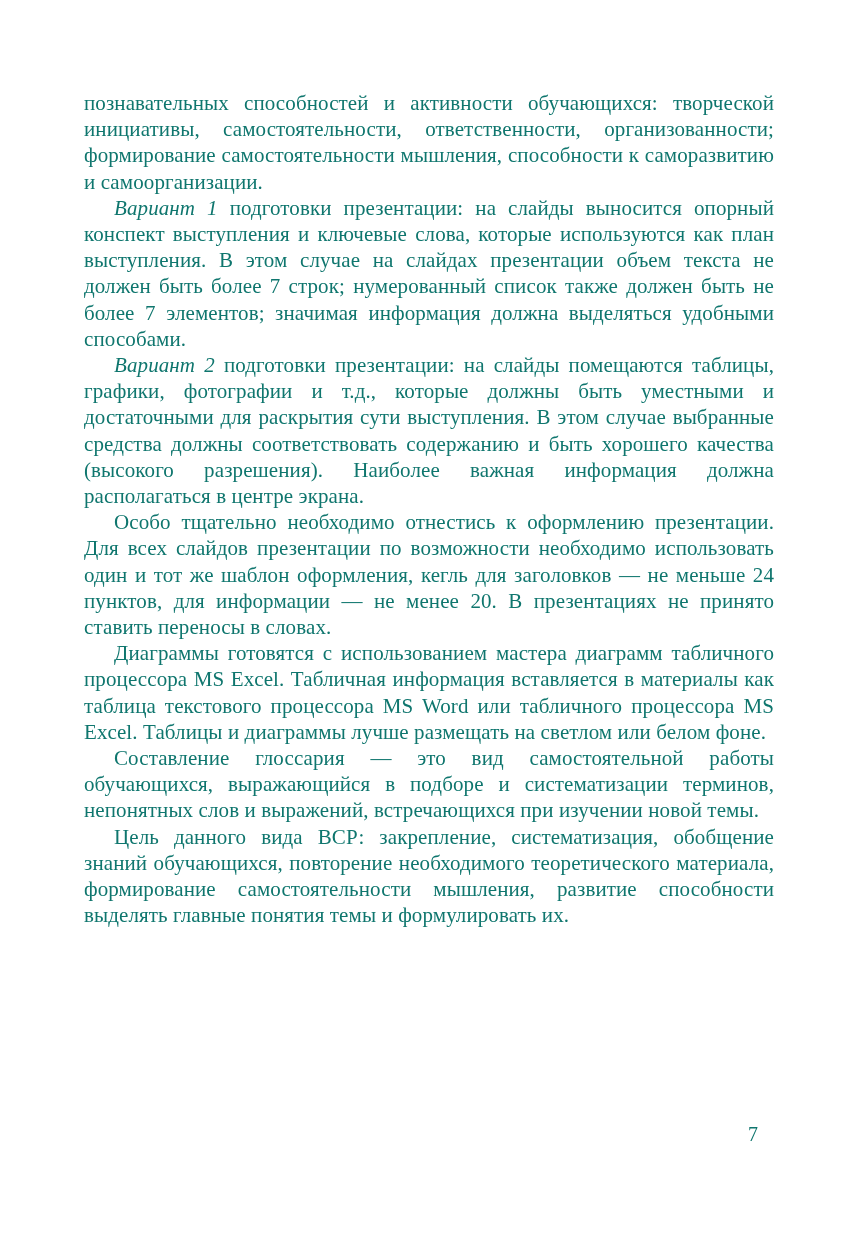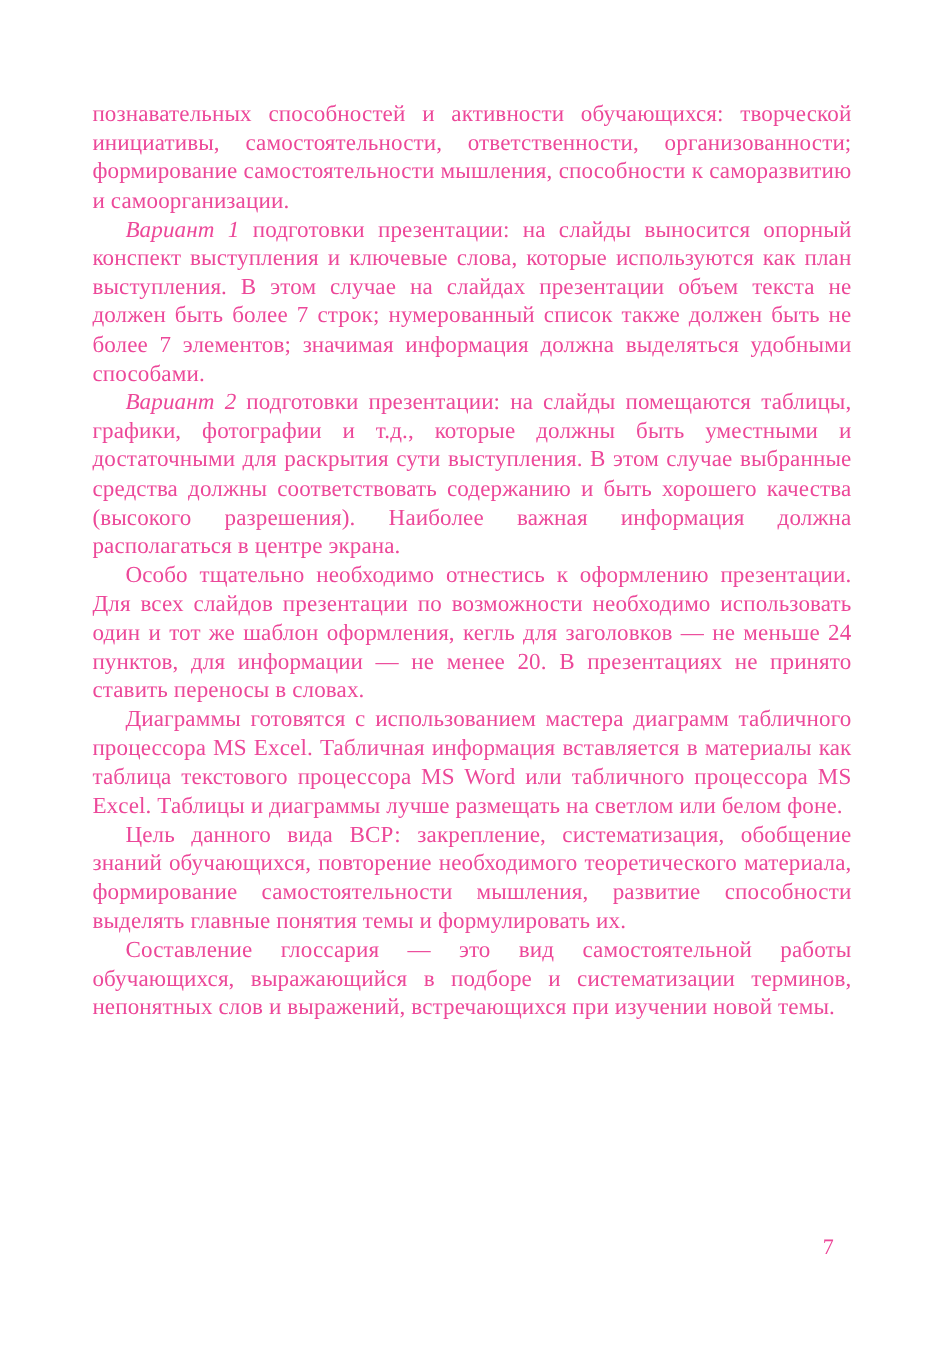--- a/index.html
+++ b/index.html
@@ -7,21 +7,21 @@
     padding: 0;
     background: #ffffff;
   }
   .page {
     position: relative;
     width: 857px;
     height: 1241px;
     background: #ffffff;
     overflow: hidden;
     font-family: "Liberation Serif", "DejaVu Serif", serif;
-    color: #ec4899;
+    color: #0f766e;
   }
   .text-block {
     position: absolute;
     left: 84px;
     top: 90px;
     width: 690px;
   }
   .para {
     margin: 0;
     font-size: 21px;
@@ -63,21 +63,21 @@
 
     <p class="para"><span class="variant-lead">Вариант 1</span><span> подготовки презентации: на слайды выносится опорный конспект выступления и ключевые слова, которые используются как план выступления. В этом случае на слайдах презентации объем текста не должен быть более 7 строк; нумерованный список также должен быть не более 7 элементов; значимая информация должна выделяться удобными способами.</span></p>
 
     <p class="para"><span class="variant-lead">Вариант 2</span><span> подготовки презентации: на слайды помещаются таблицы, графики, фотографии и т.д., которые должны быть уместными и достаточными для раскрытия сути выступления. В этом случае выбранные средства должны соответствовать содержанию и быть хорошего качества (высокого разрешения). Наиболее важная информация должна располагаться в центре экрана.</span></p>
 
     <p class="para"><span>Особо тщательно необходимо отнестись к оформлению презентации. Для всех слайдов презентации по возможности необходимо использовать один и тот же шаблон оформления, кегль для заголовков — не меньше 24 пунктов, для информации — не менее 20. В презентациях не принято ставить переносы в словах.</span></p>
 
     <p class="para"><span>Диаграммы готовятся с использованием мастера диаграмм табличного процессора MS Excel. Табличная информация вставляется в материалы как таблица текстового процессора MS Word или табличного процессора MS Excel. Таблицы и диаграммы лучше размещать на светлом или белом фоне.</span></p>
 
 
+    <p class="para"><span>Составление глоссария — это вид самостоятельной работы обучающихся, выражающийся в подборе и систематизации терминов, непонятных слов и выражений, встречающихся при изучении новой темы.</span></p>
+
     <p class="para"><span>Цель данного вида ВСР: закрепление, систематизация, обобщение знаний обучающихся, повторение необходимого теоретического материала, формирование самостоятельности мышления, развитие способности выделять главные понятия темы и формулировать их.</span></p>
-
-    <p class="para"><span>Составление глоссария — это вид самостоятельной работы обучающихся, выражающийся в подборе и систематизации терминов, непонятных слов и выражений, встречающихся при изучении новой темы.</span></p>
 
 
   </div>
 
   <div class="page-number">7</div>
 </div>
 
 </body></html>

